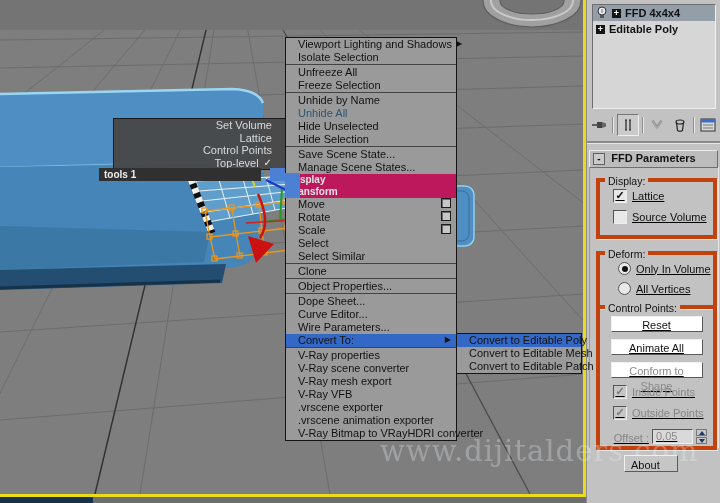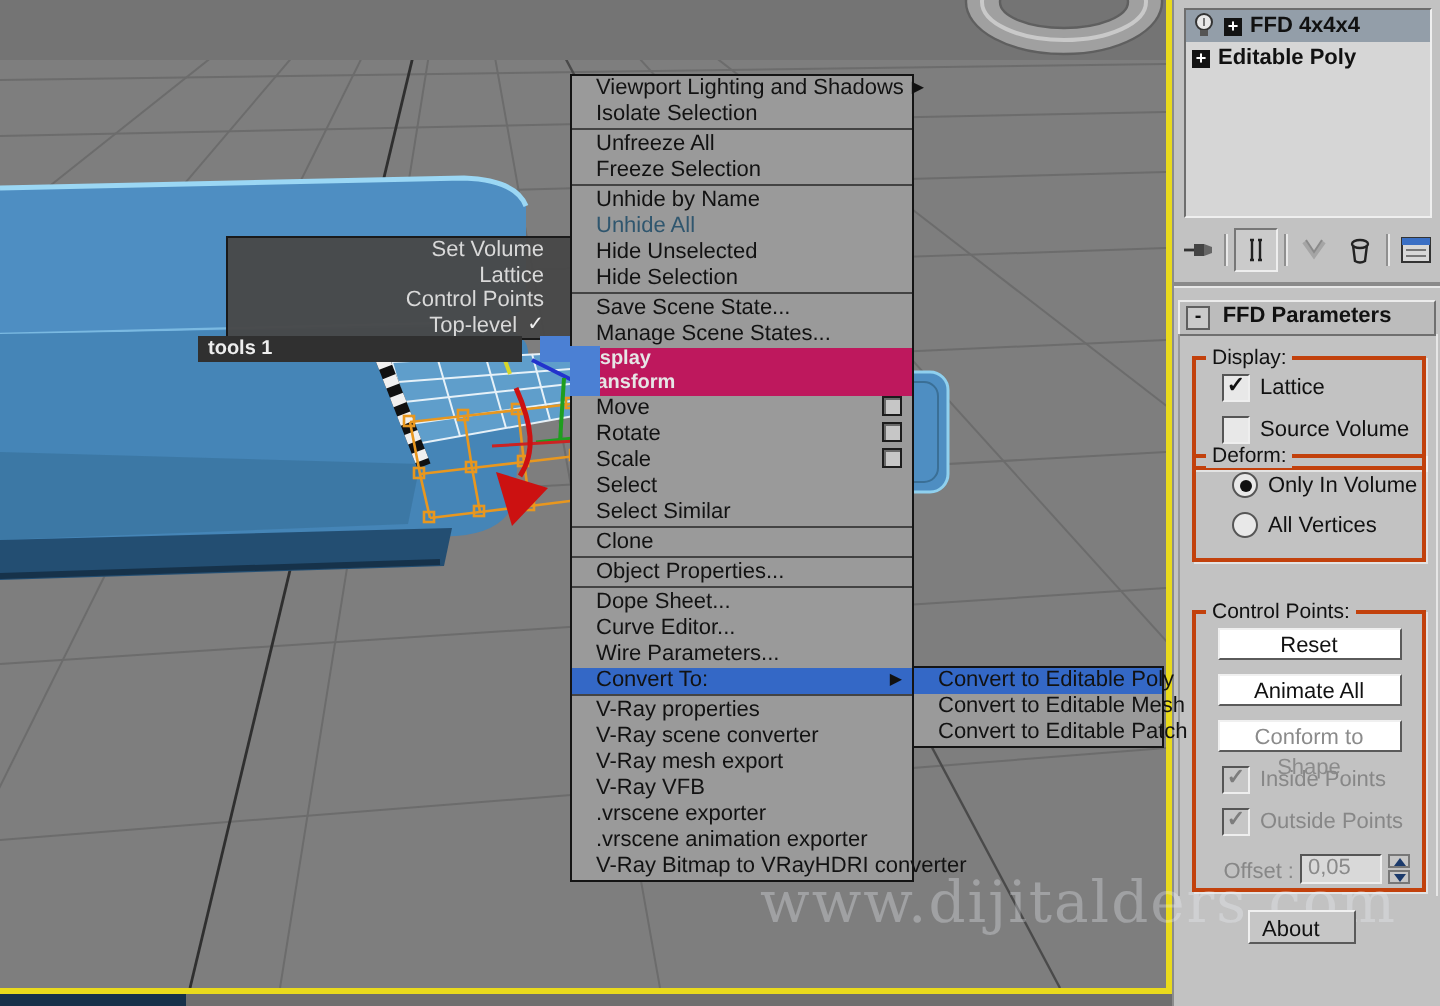--- a/index.html
+++ b/index.html
@@ -60,21 +60,21 @@
   .tbtn.pressed{border:1px solid;border-color:#777 #eee #eee #777;background:#cbcbcb;}
   #panel-divider{position:absolute;left:0;top:141px;width:134px;height:2px;
                  background:#8a8a8a;border-bottom:1px solid #e7e7e7;}
   #rollout-hdr{position:absolute;left:2px;top:150px;width:127px;height:16px;background:#bcbcbc;
                border:1px solid;border-color:#ececec #6f6f6f #6f6f6f #ececec;
                font-weight:bold;font-size:11px;text-align:center;line-height:15px;color:#111;}
   #collapse-box{position:absolute;left:3px;top:2px;width:10px;height:10px;background:#cacaca;
                 border:1px solid #5f5f5f;font-size:10px;line-height:9px;text-align:center;font-weight:bold;}
   #rollout-body{position:absolute;left:2px;top:167px;width:128px;height:281px;
                 border-left:1px solid #9a9a9a;border-right:1px solid #e6e6e6;}
-  .group{position:absolute;left:6px;width:113px;border:2px solid #c2410c;box-shadow:1px 1px 0 rgba(255,255,255,.55);}
+  .group{position:absolute;left:6px;width:113px;border:4px solid #c2410c;box-shadow:1px 1px 0 rgba(255,255,255,.55);text-decoration:underline;}
   .group-label{position:absolute;top:-7px;left:5px;background:#c2c2c2;padding:0 3px;font-size:10.5px;color:#111;}
   .crow{display:flex;align-items:center;gap:5px;margin:7px 0 0 13px;font-size:11px;color:#111;}
   .crow.dis{color:#878787;}
   .cb{width:12px;height:12px;background:#e8e8e8;border:1px solid;border-color:#555 #eee #eee #555;
       font-size:11px;line-height:11px;text-align:center;font-weight:bold;color:#111;flex:0 0 auto;}
   .cb.dis{background:#c6c6c6;color:#7d7d7d;}
   .rb{width:11px;height:11px;border-radius:50%;background:#e8e8e8;border:1px solid #555;position:relative;flex:0 0 auto;}
   .rb.on::after{content:"";position:absolute;inset:2.5px;background:#101010;border-radius:50%;}
   .btn{display:block;margin:7px auto 0;width:92px;height:16px;background:#ffffff;
        border:1px solid;border-color:#f0f0f0 #5a5a5a #5a5a5a #f0f0f0;
@@ -407,21 +407,21 @@
         <div class="crow">
           <span class="cb">✓</span>
           <span>Lattice</span>
         </div>
         <div class="crow">
           <span class="cb"></span>
           <span>Source Volume</span>
         </div>
       </div>
 
-      <div class="group" style="top:60px;height:50px;text-align:right;">
+      <div class="group" style="top:84px;height:50px;text-align:right;">
         <span class="group-label">Deform:</span>
         <div class="crow" style="margin-left:18px;">
           <span class="rb on"></span>
           <span>Only In Volume</span>
         </div>
         <div class="crow" style="margin-left:18px;">
           <span class="rb"></span>
           <span>All Vertices</span>
         </div>
       </div>

